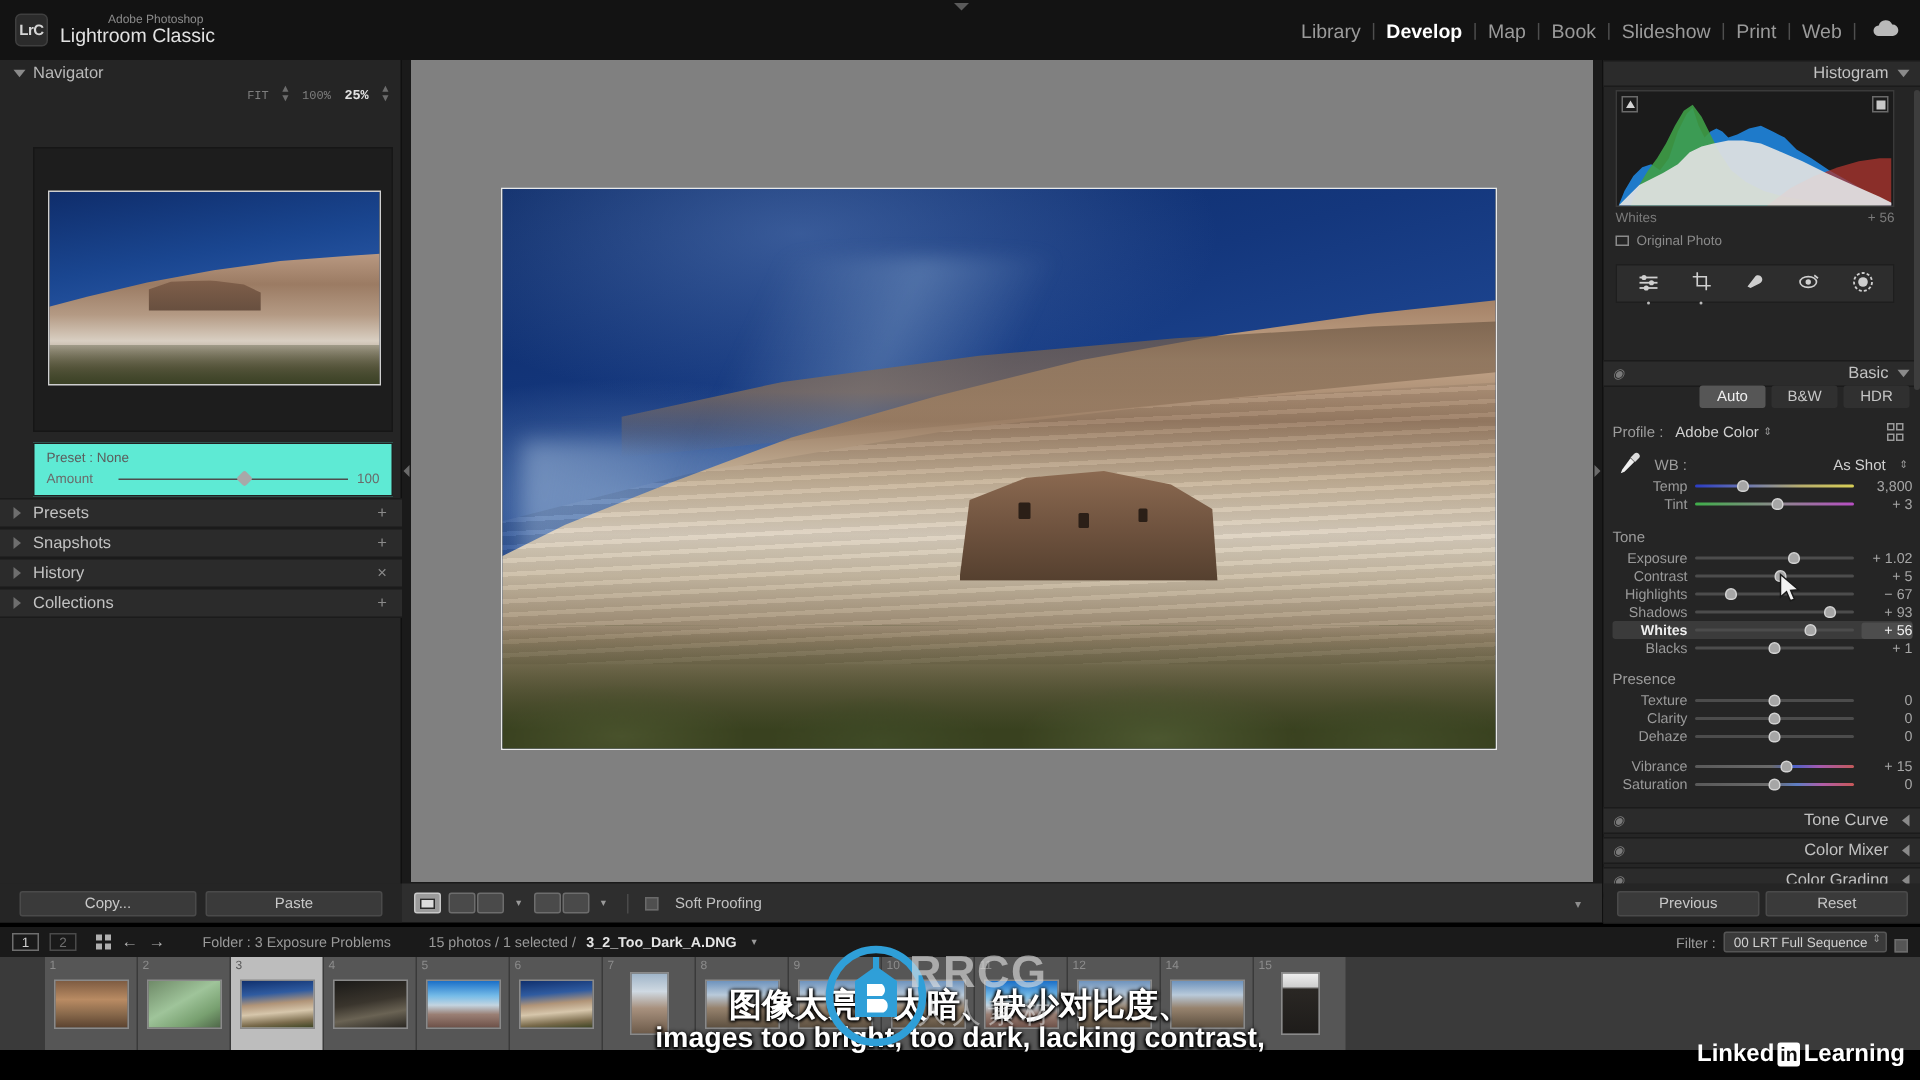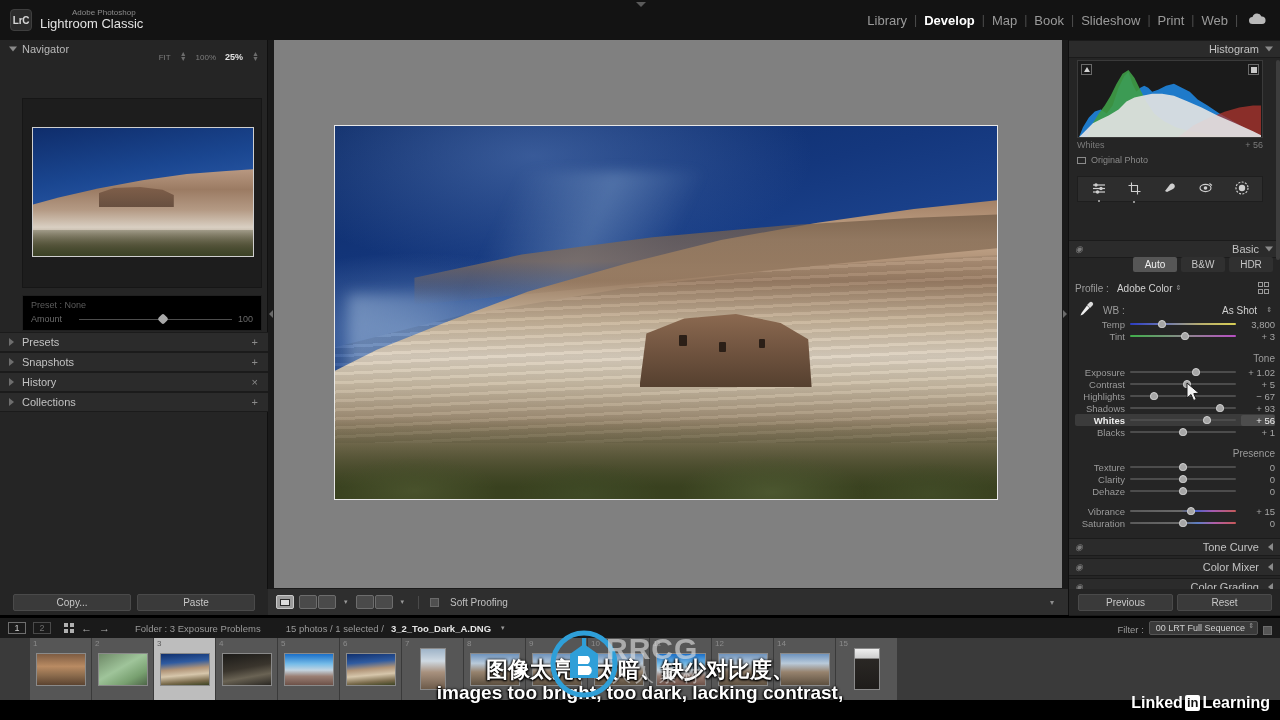--- a/index.html
+++ b/index.html
@@ -51,22 +51,22 @@
   .tri {
     position: absolute; left: 9px; top: 50%; transform: translateY(-50%);
     width: 0; height: 0; border-top: 4px solid transparent;
     border-bottom: 4px solid transparent; border-left: 5px solid #6e6e6e;
   }
   .tri.down {
     border-left: 4px solid transparent; border-right: 4px solid transparent;
     border-top: 5px solid #8a8a8a; border-bottom: 0;
   }
   .nav-zooms {
-    position: absolute; right: 8px; top: 4px; height: 18px;
-    display: flex; align-items: flex-end; gap: 9px; font-size: 8px; color: #7e7e7e;
+    position: absolute; right: 8px; top: 15px; height: 18px;
+    display: flex; align-items: center; gap: 9px; font-size: 8px; color: #7e7e7e; font-family: Liberation Mono, monospace;
   }
   .nav-zooms .sel { color: #e3e3e3; font-weight: bold; font-size: 9px; }
   .stepper { font-size: 7px; color: #6c6c6c; line-height: .8; }
 
   .nav-box {
     position: absolute; left: 22px; top: 58px; width: 240px; height: 190px;
     background: #1d1d1d; border: 1px solid #161616;
   }
   .nav-thumb {
     position: absolute; left: 9px; top: 28px; width: 222px; height: 130px;
@@ -88,21 +88,21 @@
     clip-path: polygon(0% 30%, 20% 5%, 55% 0%, 85% 14%, 100% 40%, 100% 100%, 0% 100%);
     opacity: .85;
   }
   .nav-thumb .brush {
     position: absolute; left: 0; bottom: 0; width: 100%; height: 20%;
     background: linear-gradient(180deg, rgba(60,66,38,.3), #3c4226);
   }
 
   .preset-bar {
     position: absolute; left: 22px; top: 255px; width: 240px; height: 36px;
-    background: #000000; border: 1px solid #202020; padding: 4px 8px;
+    background: #5eead4; border: 1px solid #202020; padding: 4px 8px;
   }
   .preset-line { color: #5c5c5c; font-size: 9px; }
   .amt-row { display: flex; align-items: center; gap: 6px; margin-top: 4px; }
   .amt-label { color: #6a6a6a; font-size: 9px; width: 42px; }
   .amt-track { flex: 1; height: 1px; background: #4d4d4d; position: relative; }
   .amt-knob {
     position: absolute; left: 52%; top: -4px; width: 8px; height: 8px;
     background: #a8a8a8; border-radius: 2px; transform: rotate(45deg);
   }
   .amt-val { color: #6a6a6a; font-size: 9px; }
@@ -305,21 +305,21 @@
   }
   .profile-val { color: #d0d0d0; margin-left: 8px; }
   .grid4 {
     position: absolute; right: 6px; display: grid; gap: 1.5px;
     grid-template-columns: 5px 5px;
   }
   .grid4 i { width: 5px; height: 5px; border: 1px solid #9a9a9a; display: block; }
 
   .section { position: absolute; left: 6px; width: 200px; }
   .sec-title {
-    text-align: right; color: #9c9c9c; font-size: 10px; margin-bottom: 2px;
+    text-align: left; color: #9c9c9c; font-size: 10px; margin-bottom: 2px;
   }
   .slider-row {
     display: flex; align-items: center; height: 12px; gap: 5px;
   }
   .sl-label { width: 50px; text-align: right; color: #9a9a9a; font-size: 9.5px; }
   .sl-label.bold { color: #ededed; font-weight: bold; }
   .sl-track {
     flex: 1; height: 2px; background: #4c4c4c; position: relative; border-radius: 1px;
   }
   .sl-track.temp { background: linear-gradient(90deg,#2b3cc4,#6d78b0,#b8ae6e,#d8cf55); }

